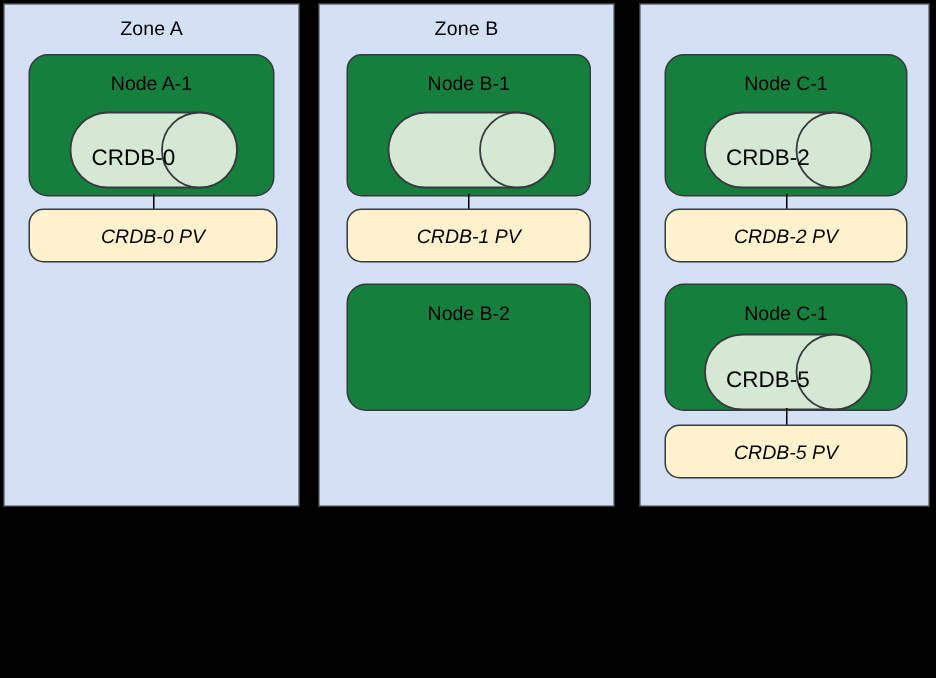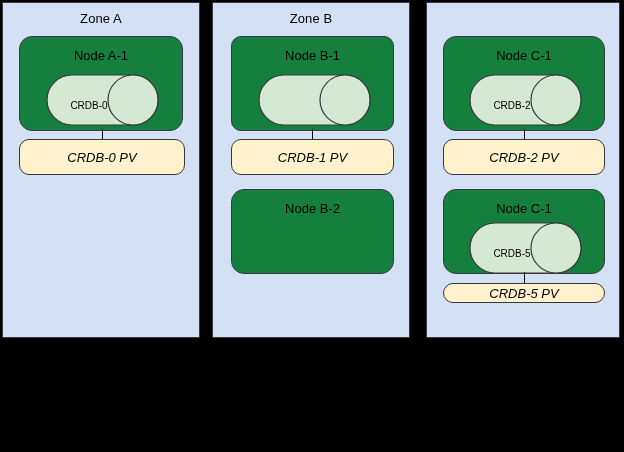--- a/index.html
+++ b/index.html
@@ -65,21 +65,21 @@
   }
   .cyl-label {
     position: absolute;
     top: 0;
     left: 0;
     width: 86px;
     height: 63px;
     display: flex;
     align-items: center;
     justify-content: center;
-    font-size: 10px;
+    font-size: 15px;
     color: #000000;
   }
   .connector {
     position: absolute;
     width: 1px;
     background: #000000;
   }
   .pv {
     position: absolute;
     box-sizing: border-box;
@@ -171,18 +171,18 @@
         <svg viewBox="0 0 113 52" xmlns="http://www.w3.org/2000/svg">
           <path d="M 26,1 L 87,1 A 25,25 0 0 1 87,51 L 26,51 A 25,25 0 0 1 26,1 Z" fill="#d5e8d4" stroke="#36393d" stroke-width="1.2"></path>
           <ellipse cx="87" cy="26" rx="25" ry="25" fill="#d5e8d4" stroke="#36393d" stroke-width="1.2"></ellipse>
         </svg>
         <div class="cyl-label">CRDB-5</div>
       </div>
     </div>
 
     <div class="connector" style="left:97px; top:269px; height:12px;"></div>
 
-    <div class="pv" style="left:16px; top:280px; width:162px; height:20px;align-items:center;">
+    <div class="pv" style="left:16px; top:280px; width:162px; height:36px;align-items:center;">
       <span class="pv-label">CRDB-5 PV</span>
     </div>
   </div>
 
 </div>
 
 </body></html>

